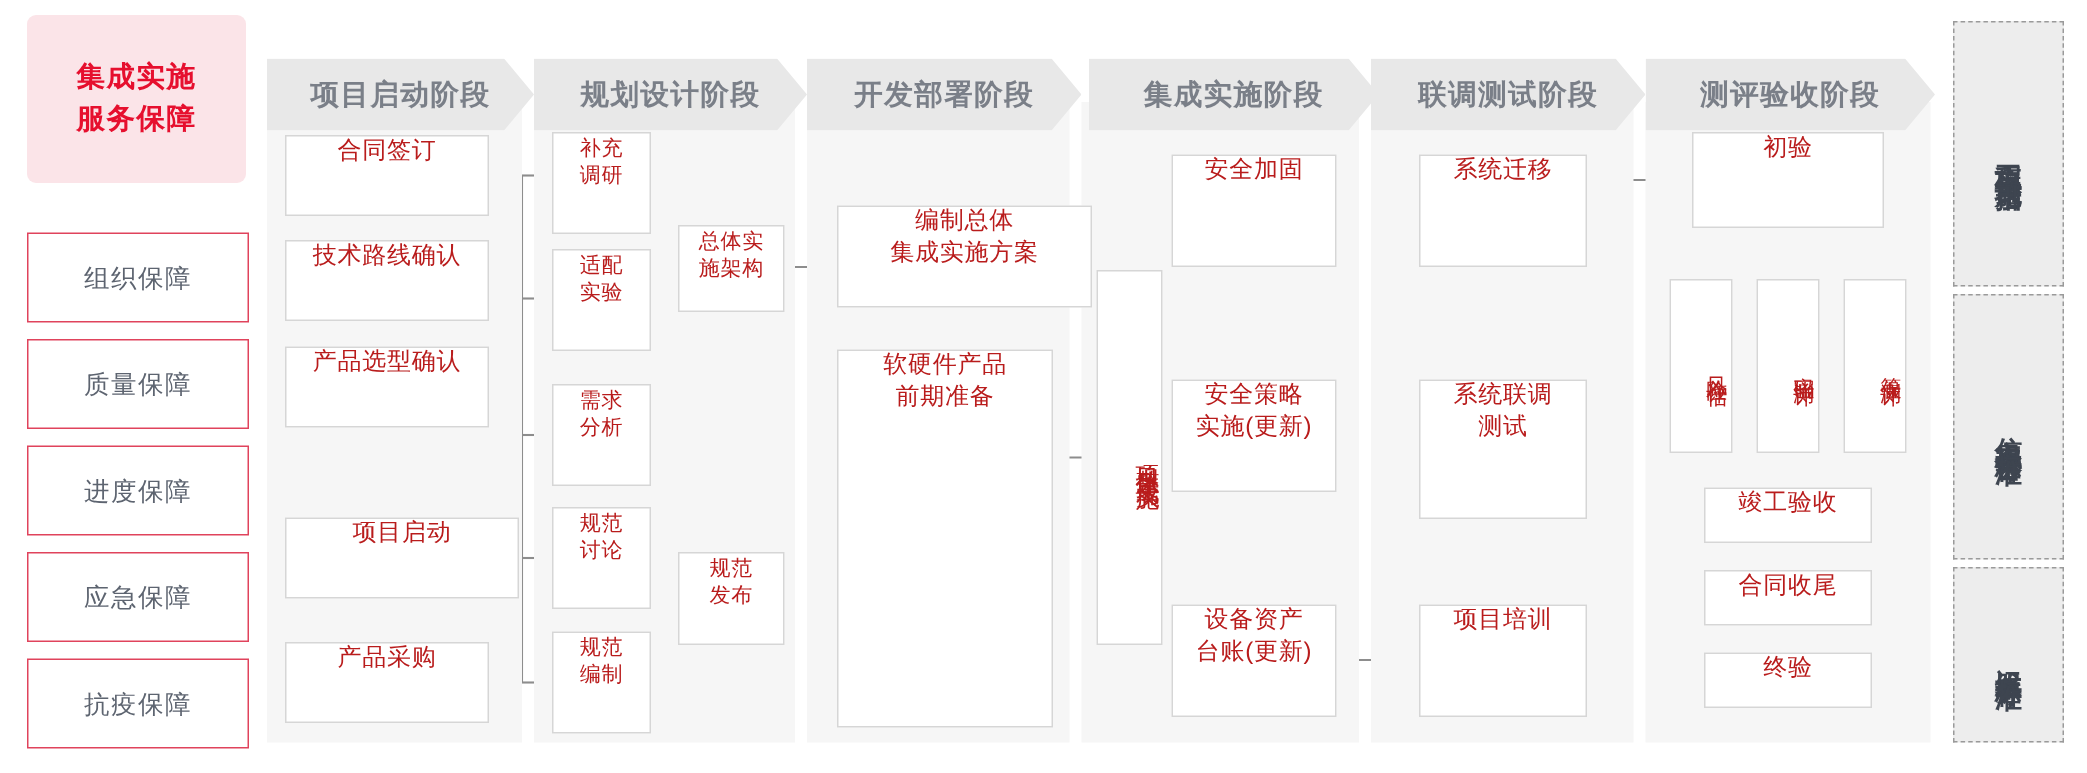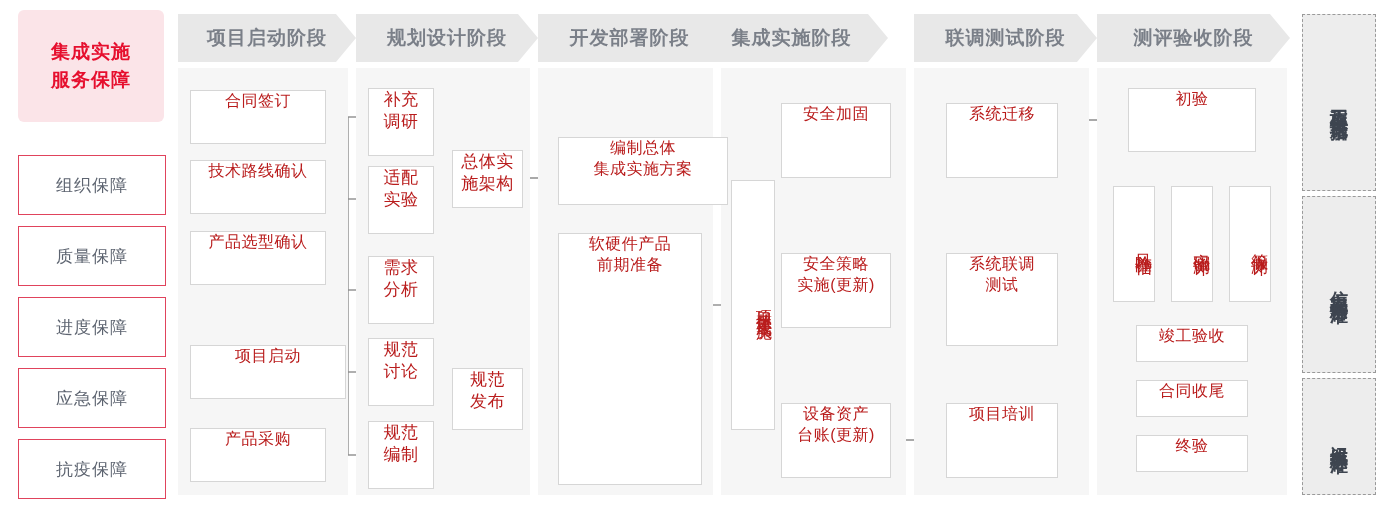--- a/index.html
+++ b/index.html
@@ -47,20 +47,21 @@
   .phase-head{
     position:absolute;
     height:48px;
     background:#e8e8e8;
     color:#7a7f88;
     font-weight:bold;
     font-size:19px;
     letter-spacing:1px;
     display:flex; align-items:center; justify-content:center;
     clip-path:polygon(0 0, calc(100% - 20px) 0, 100% 50%, calc(100% - 20px) 100%, 0 100%);
+    margin-top:25px;
   }
   .phase-head.first{
     clip-path:polygon(0 0, calc(100% - 20px) 0, 100% 50%, calc(100% - 20px) 100%, 0 100%);
   }
   .phase-body{
     position:absolute;
     background:#f6f6f6;
   }
 
   
@@ -69,21 +70,21 @@
     background:#ffffff;
     border:1px solid #d6d6d6;
     display:flex; align-items:flex-start; justify-content:center;
     text-align:center;
     font-size:16px;
     color:#b91c1c;
     line-height:1.3;
     box-sizing:border-box;
     letter-spacing:0.5px;
   }
-  .node.small{font-size:17px;}
+  .node.small{font-size:14px;}
   .node.vert{
     writing-mode:vertical-rl;
     text-orientation:upright;
     letter-spacing:2px;
   }
 
   
   .std-box{
     position:absolute;
     left:1302px;
@@ -213,21 +214,21 @@
 
   <div class="phase-head first" style="left:178px; top:14px; width:178px">
     <span>项目启动阶段</span>
   </div>
   <div class="phase-head" style="left:356px; top:14px; width:182px">
     <span>规划设计阶段</span>
   </div>
   <div class="phase-head" style="left:538px; top:14px; width:183px">
     <span>开发部署阶段</span>
   </div>
-  <div class="phase-head" style="left:695px; top:14px; width:193px">
+  <div class="phase-head" style="left:726px; top:14px; width:193px">
     <span>集成实施阶段</span>
   </div>
   <div class="phase-head" style="left:914px; top:14px; width:183px">
     <span>联调测试阶段</span>
   </div>
   <div class="phase-head" style="left:1097px; top:14px; width:193px">
     <span>测评验收阶段</span>
   </div>
 
   <div class="node" style="left:190px; top:90px; width:136px; height:54px">

